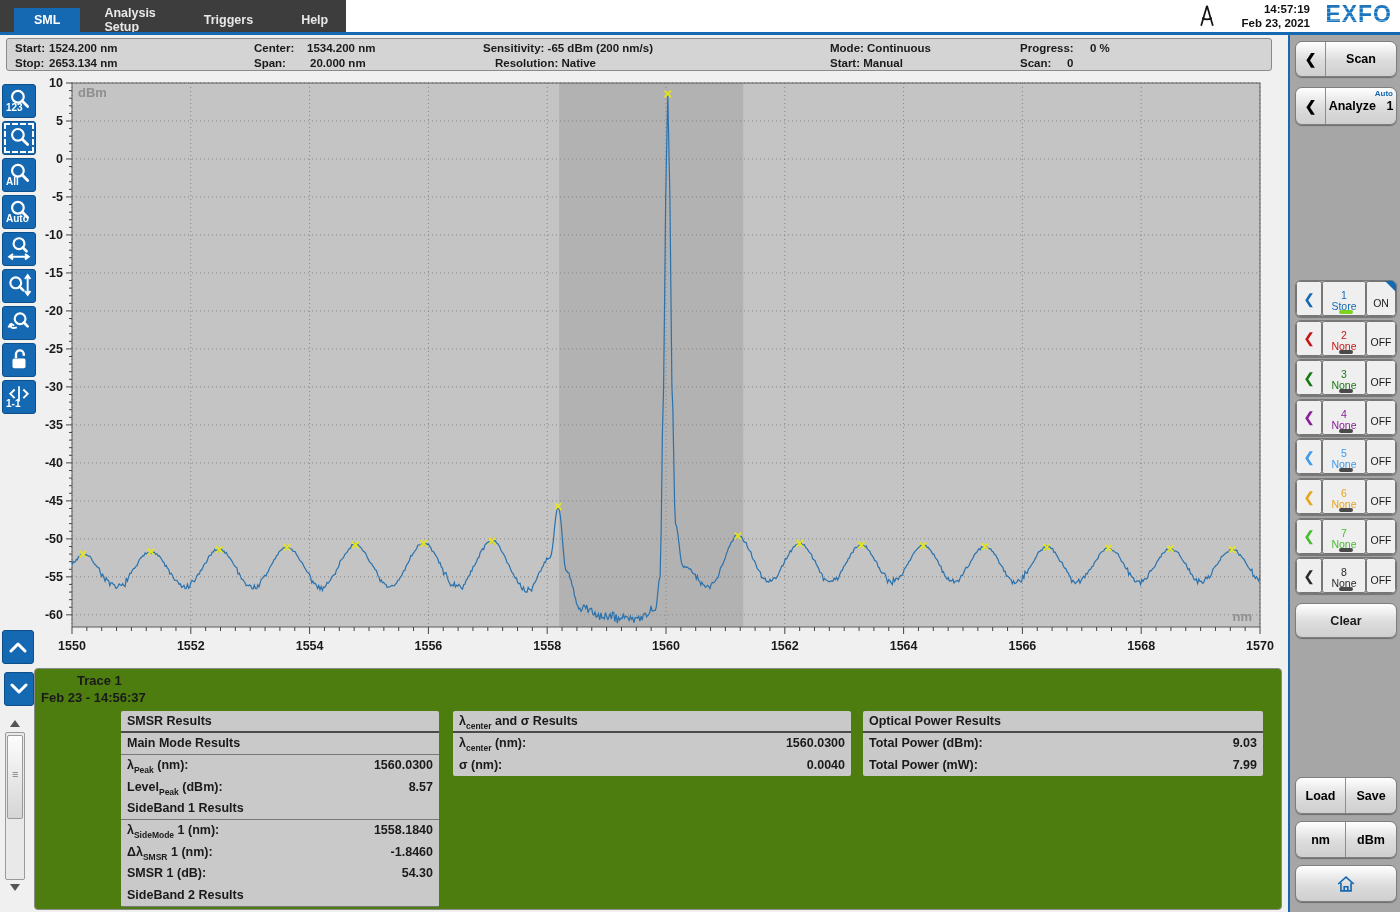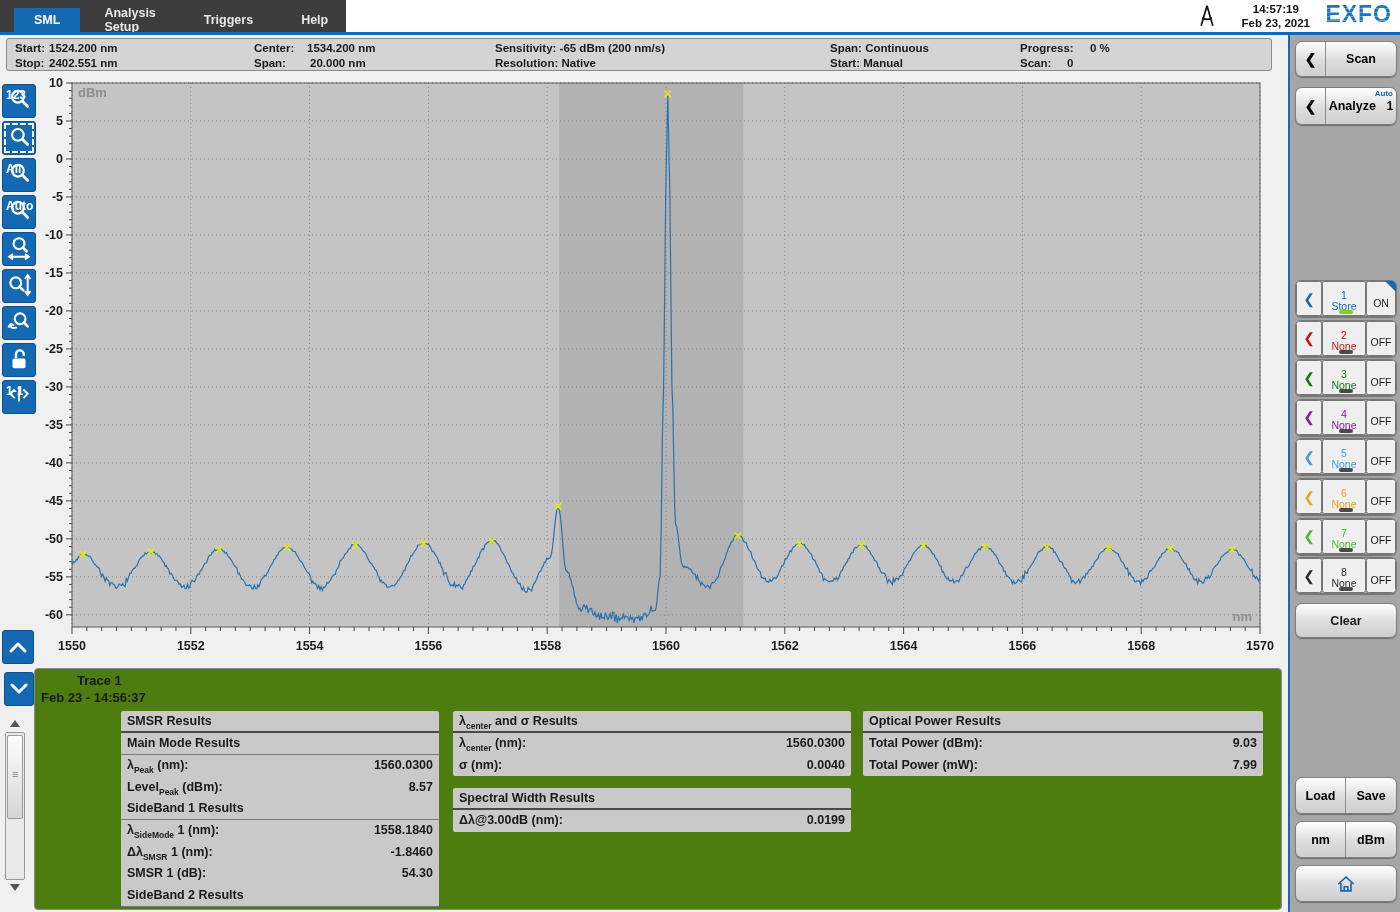--- a/index.html
+++ b/index.html
@@ -5,33 +5,33 @@
   * { margin:0; padding:0; box-sizing:border-box; }
   html,body { width:1400px; height:912px; overflow:hidden; }
   body { font-family:"Liberation Sans", sans-serif; background:#f0f0f0; position:relative; font-weight:bold; color:#1a1a1a; }
 
   
   #menubar { position:absolute; left:0; top:0; width:1400px; height:32px; background:#ffffff; }
   #menubar .dark { position:absolute; left:0; top:0; width:346px; height:32px; background:#3d3d3d; display:flex; align-items:stretch; }
   .tab { display:flex; align-items:center; justify-content:center; color:#e8e8e8; font-size:12.5px; padding:0 24px; cursor:default;margin-top:8px; }
   .tab.active { background:#1569b3; color:#ffffff; padding:0 20px; margin-left:14px; }
   #accent-line { position:absolute; left:0; top:32px; width:1400px; height:3px; background:#1569b3; }
-  #clock { position:absolute; right:90px; top:2px; text-align:center; font-size:11.5px; line-height:14px; color:#111; }
+  #clock { position:absolute; right:90px; top:2px; text-align:right; font-size:11.5px; line-height:14px; color:#111; }
   #compass { position:absolute; right:180px; top:3px; width:26px; height:26px; }
   #logo { position:absolute; right:8px; top:1px; font-size:23px; letter-spacing:1px; color:#1b74bc; font-weight:bold;
           background:repeating-linear-gradient(to bottom,#1b74bc 0 3px,#5da4d8 3px 4px); -webkit-background-clip:text; background-clip:text; -webkit-text-fill-color:transparent; }
 
   
   #statusbar { position:absolute; left:6px; top:38px; width:1266px; height:33px; background:#d4d4d4; border:1px solid #8a8a8a; border-radius:3px; font-size:11.5px; }
   #statusbar span { position:absolute; white-space:nowrap; }
 
   
   .tbtn { position:absolute; left:2px; width:34px; height:34px; background:#1569b3; border:1px solid #0d4f8a; border-radius:3px; cursor:pointer; }
   .tbtn svg { position:absolute; left:3px; top:2px; width:26px; height:26px; }
-  .tbtn .sub { position:absolute; left:3px; bottom:15px; font-size:12px; color:#fff; letter-spacing:0; }
+  .tbtn .sub { position:absolute; left:3px; bottom:4px; font-size:10px; color:#fff; letter-spacing:0; }
   .tbtn.active { outline:2px dashed #ffffff; outline-offset:-4px; }
 
   
   #chart { position:absolute; left:38px; top:70px; width:1248px; height:600px; }
 
   
   #rpanel { position:absolute; left:1288px; top:35px; width:112px; height:877px; background:#a6a6a6; border-left:2px solid #1569b3; }
   .rbtn { background:linear-gradient(#ffffff,#dcdcdc 55%,#cfcfcf); border:1px solid #7e7e7e; border-radius:7px; font-weight:bold; color:#1a1a1a; text-align:center; position:absolute; cursor:pointer; box-shadow:0 1px 1px rgba(0,0,0,.35); }
   .group { position:absolute; display:flex; border-radius:7px; overflow:hidden; border:1px solid #7e7e7e; box-shadow:0 1px 1px rgba(0,0,0,.35); }
   .group .seg { background:linear-gradient(#ffffff,#dcdcdc 55%,#cfcfcf); border:none; border-right:1px solid #8d8d8d; font-weight:bold; font-family:"Liberation Sans",sans-serif; cursor:pointer; position:relative; }
@@ -86,28 +86,28 @@
     <div>Feb 23, 2021</div>
   </div>
   <div id="logo">EXFO</div>
 </div>
 <div id="accent-line"></div>
 
 <div id="statusbar">
   <span style="left:8px;top:3px">Start:</span>
   <span style="left:42px;top:3px">1524.200 nm</span>
   <span style="left:8px;top:18px">Stop:</span>
-  <span style="left:42px;top:18px">2402.551 nm</span>
+  <span style="left:42px;top:18px">2653.134 nm</span>
   <span style="left:247px;top:3px">Center:</span>
   <span style="left:300px;top:3px">1534.200  nm</span>
   <span style="left:247px;top:18px">Span:</span>
   <span style="left:303px;top:18px">20.000  nm</span>
-  <span style="left:488px;top:3px">Sensitivity: -65 dBm (200 nm/s)</span>
+  <span style="left:476px;top:3px">Sensitivity: -65 dBm (200 nm/s)</span>
   <span style="left:488px;top:18px">Resolution: Native</span>
-  <span style="left:823px;top:3px">Span: Continuous</span>
+  <span style="left:823px;top:3px">Mode: Continuous</span>
   <span style="left:823px;top:18px">Start: Manual</span>
   <span style="left:1013px;top:3px">Progress:</span>
   <span style="left:1083px;top:3px">0 %</span>
   <span style="left:1013px;top:18px">Scan:</span>
   <span style="left:1060px;top:18px">0</span>
 </div>
 
 <div id="toolbar">
     <div class="tbtn" style="top:84px">
       <svg viewBox="0 0 24 24">
@@ -582,27 +582,20 @@
         <div class="rhead">λ<sub>center</sub> and σ Results</div>
         <div class="rrow">
           <span>λ<sub>center</sub> (nm):</span>
           <span>1560.0300</span>
         </div>
         <div class="rrow">
           <span>σ (nm):</span>
           <span>0.0040</span>
         </div>
       </div>
-      <div class="rtable">
-        <div class="rhead">Spectral Width Results</div>
-        <div class="rrow">
-          <span>Δλ@3.00dB (nm):</span>
-          <span>0.0199</span>
-        </div>
-      </div>
     </div>
   <div class="rcol" id="res-col-3" style="left:828px;width:400px;height:200px">
       <div class="rtable">
         <div class="rhead">Optical Power Results</div>
         <div class="rrow">
           <span>Total Power (dBm):</span>
           <span>9.03</span>
         </div>
         <div class="rrow">
           <span>Total Power (mW):</span>

